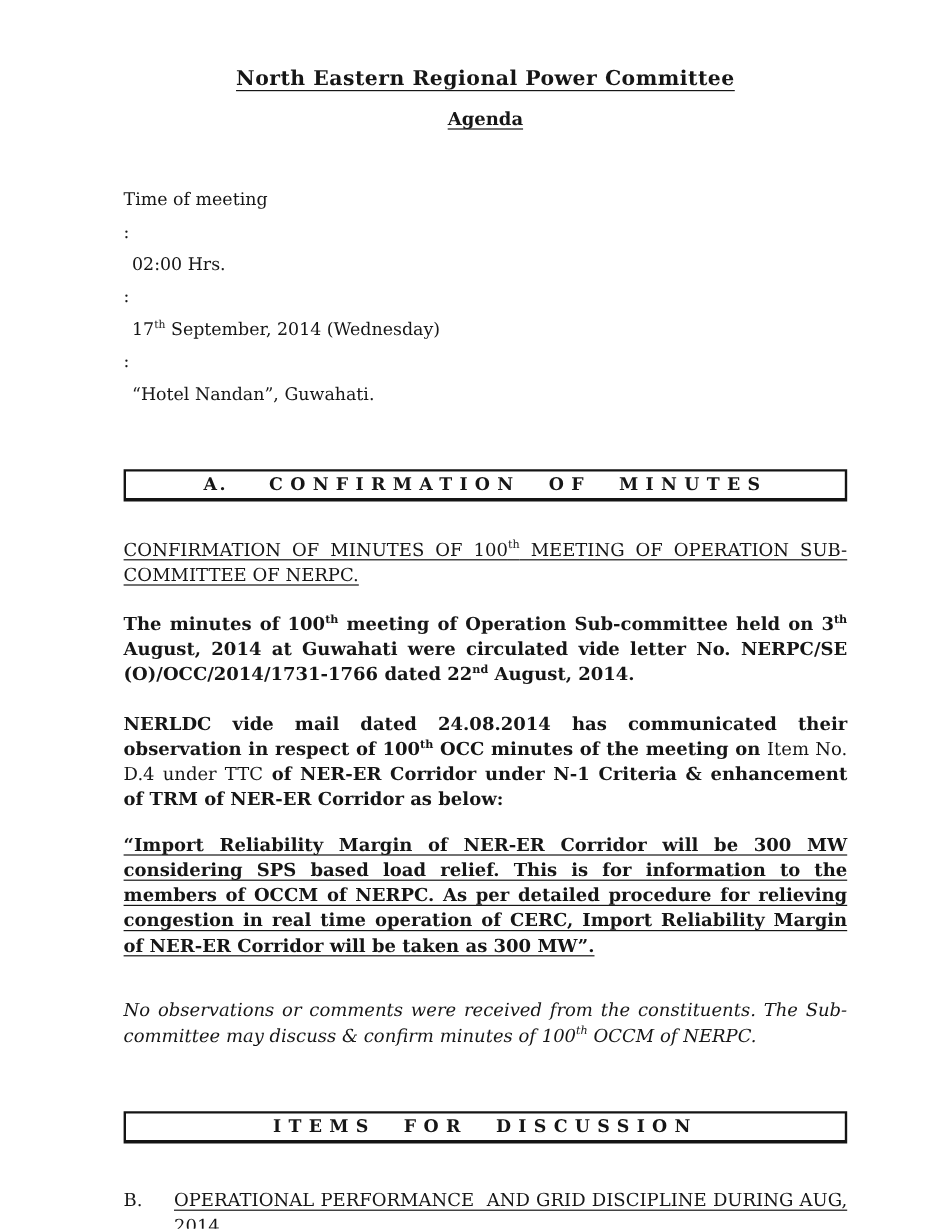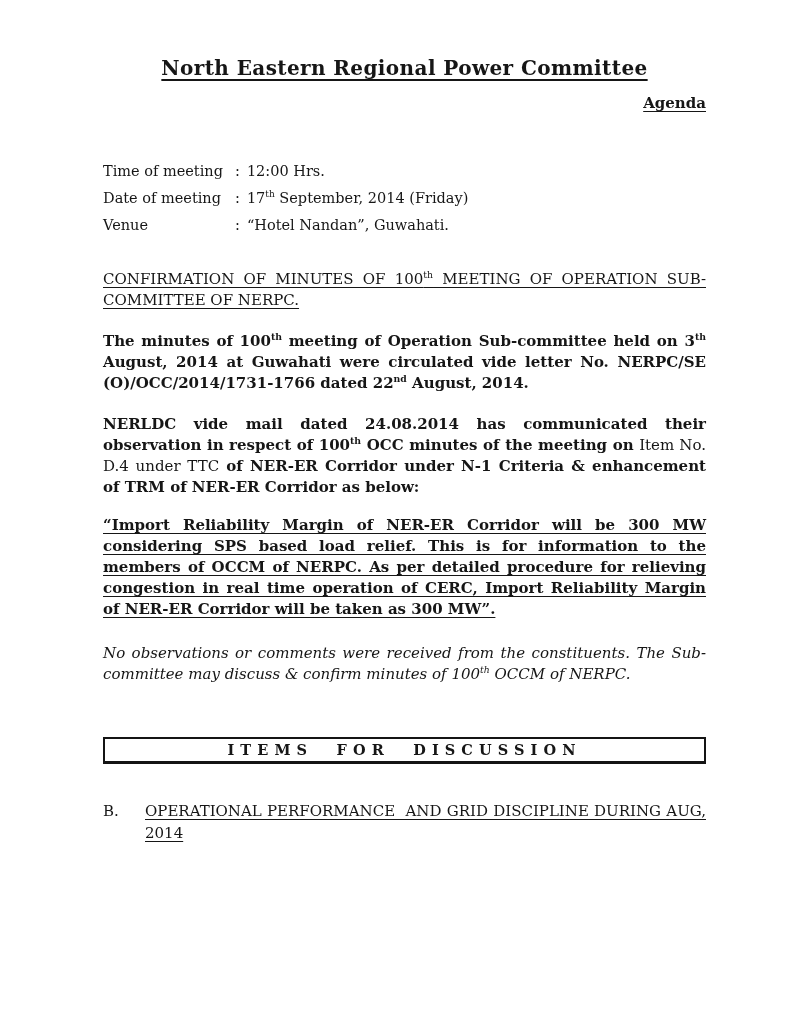--- a/index.html
+++ b/index.html
@@ -14,45 +14,45 @@
   .page {
     box-sizing: border-box;
     width: 791px;
     height: 1024px;
     padding: 56px 85px 0 103px;
   }
   
   .doc-title {
     margin: 0 0 13px 0;
     text-align: center;
-    font-size: 20px;
+    font-size: 17px;
     font-weight: 700;
     letter-spacing: 0.4px;
     text-decoration: underline;
     text-underline-offset: 4px;
   }
   .sub-line {
-    text-align: right;
+    text-align: center;
     font-size: 15px;
     font-weight: 700;
     line-height: 21px;
     text-decoration: underline;
     text-underline-offset: 3px;
   }
   .meeting-title {
     margin-top: 7px;
     text-align: center;
     font-size: 16px;
     font-weight: 700;
     text-decoration: underline;
     text-underline-offset: 3px;
   }
   
   .info { margin-top: 44px; font-size: 14.5px; }
-  .info-row { display: flex; line-height: 27px; }
+  .info-row { display: flex; line-height: 27px; flex-direction: column; }
   .info-label { width: 132px; flex: none; }
   .info-colon { flex: none; }
   .info-value { margin-left: 7px; }
   
   .boxed {
     box-sizing: border-box;
     border: 2px solid #141414;
     border-bottom-width: 3px;
     margin-top: 48px;
     padding: 2px 4px 3px 4px;
@@ -67,21 +67,21 @@
   
   p, .para {
     margin: 0;
     font-size: 15px;
     line-height: 21px;
     text-align: justify;
   }
   .mt-subject { margin-top: 30px; }
   .mt-para    { margin-top: 20px; }
   .mt-quote   { margin-top: 17px; }
-  .mt-obs     { margin-top: 23px; }
+  .mt-obs     { margin-top: 33px; }
   .bold   { font-weight: 700; }
   .ital   { font-style: italic; }
   .uline  { text-decoration: underline; text-underline-offset: 3px; }
   .rw-normal { font-weight: 400; }
   .sup {
     font-size: 0.62em;
     vertical-align: super;
     line-height: 0;
   }
   
@@ -104,34 +104,35 @@
 
 <div class="page">
 
   <h1 class="doc-title">North Eastern Regional Power Committee</h1>
   <div class="sub-line">Agenda</div>
 
   <div class="info">
     <div class="info-row">
       <span class="info-label">Time of meeting</span>
       <span class="info-colon">:</span>
-      <span class="info-value"><span>12:00 Hrs.</span></span>
+      <span class="info-value"><span>02:00 Hrs.</span></span>
     </div>
     <div class="info-row">
-      <span class="info-label">Date of meeting</span>
       <span class="info-colon">:</span>
-      <span class="info-value"><span>17</span><span class="sup">th</span><span> September, 2014 (Friday)</span></span>
+      <span class="info-value"><span>17</span><span class="sup">th</span><span> September, 2014 (Wednesday)</span></span>
     </div>
     <div class="info-row">
-      <span class="info-label">Venue</span>
       <span class="info-colon">:</span>
       <span class="info-value"><span>“Hotel Nandan”, Guwahati.</span></span>
     </div>
   </div>
 
+  <div class="boxed">
+    <span class="box-label">A.</span><span class="box-spaced">CONFIRMATION OF MINUTES</span>
+  </div>
 
   <p class="uline mt-subject"><span>CONFIRMATION OF MINUTES OF 100</span><span class="sup">th</span><span> MEETING OF OPERATION SUB-COMMITTEE OF NERPC.</span></p>
 
   <p class="bold mt-para"><span>The minutes of 100</span><span class="sup">th</span><span> meeting of Operation Sub-committee held on 3</span><span class="sup">th</span><span> August, 2014 at Guwahati were circulated vide letter No. NERPC/SE (O)/OCC/2014/1731-1766 dated 22</span><span class="sup">nd</span><span> August, 2014.</span></p>
 
   <p class="bold mt-para"><span>NERLDC vide mail dated 24.08.2014 has communicated their observation in respect of 100</span><span class="sup">th</span><span> OCC minutes of the meeting on </span><span class="rw-normal">Item No. D.4 under TTC</span><span> of NER-ER Corridor under N-1 Criteria &amp; enhancement of TRM of NER-ER Corridor as below:</span></p>
 
   <p class="bold uline mt-quote"><span>“Import Reliability Margin of NER-ER Corridor will be 300 MW considering SPS based load relief. This is for information to the members of OCCM of NERPC. As per detailed procedure for relieving congestion in real time operation of CERC, Import Reliability Margin of NER-ER Corridor will be taken as 300 MW”.</span></p>
 
   <p class="ital mt-obs"><span>No observations or comments were received from the constituents. The Sub-committee may discuss &amp; confirm minutes of 100</span><span class="sup">th</span><span> OCCM of NERPC.</span></p>

